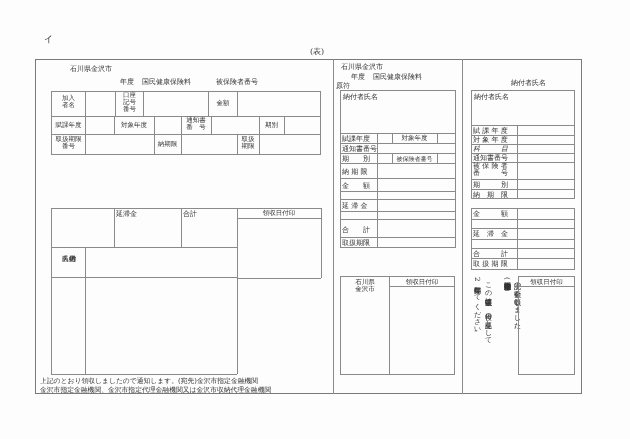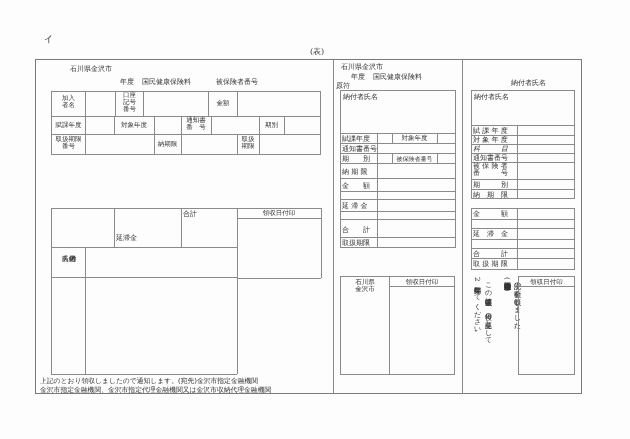--- a/index.html
+++ b/index.html
@@ -75,21 +75,21 @@
   <div class="vl" style="left:181px;top:208px;height:39px;"></div>
   <div class="vl" style="left:237px;top:208px;height:166px;"></div>
   <div class="vl" style="left:321px;top:208px;height:70px;"></div>
   <div class="hl" style="left:237px;top:218px;width:84px;"></div>
   <div class="hl" style="left:237px;top:278px;width:84px;"></div>
   <div class="hl" style="left:51px;top:247px;width:186px;"></div>
   <div class="hl" style="left:51px;top:277px;width:186px;"></div>
   <div class="vl" style="left:85px;top:247px;height:127px;"></div>
   <div class="hl" style="left:51px;top:374px;width:186px;"></div>
 
-  <div class="t" style="left:116px;top:210px;margin-top:24px;">延滞金</div>
+  <div class="t" style="left:116px;top:210px;">延滞金</div>
   <div class="t" style="left:183px;top:210px;">合計</div>
   <div class="cell" style="left:237px;top:210px;width:84px;">領収日付印</div>
 
   <div class="vt" style="left:60px;top:249px;height:28px;font-size:7px;">氏名</div>
   <div class="vt" style="left:68px;top:249px;height:28px;font-size:7px;line-height:8px;">納付者</div>
   <div class="abs" style="left:86px;top:248px;width:150px;height:28px;"></div>
 
   <div class="t" style="left:40px;top:377px;font-size:6.8px;">上記のとおり領収しましたので通知します。(宛先)金沢市指定金融機関</div>
   <div class="t" style="left:40px;top:386px;font-size:6.8px;">金沢市指定金融機関、金沢市指定代理金融機関又は金沢市収納代理金融機関</div>
 </div>

